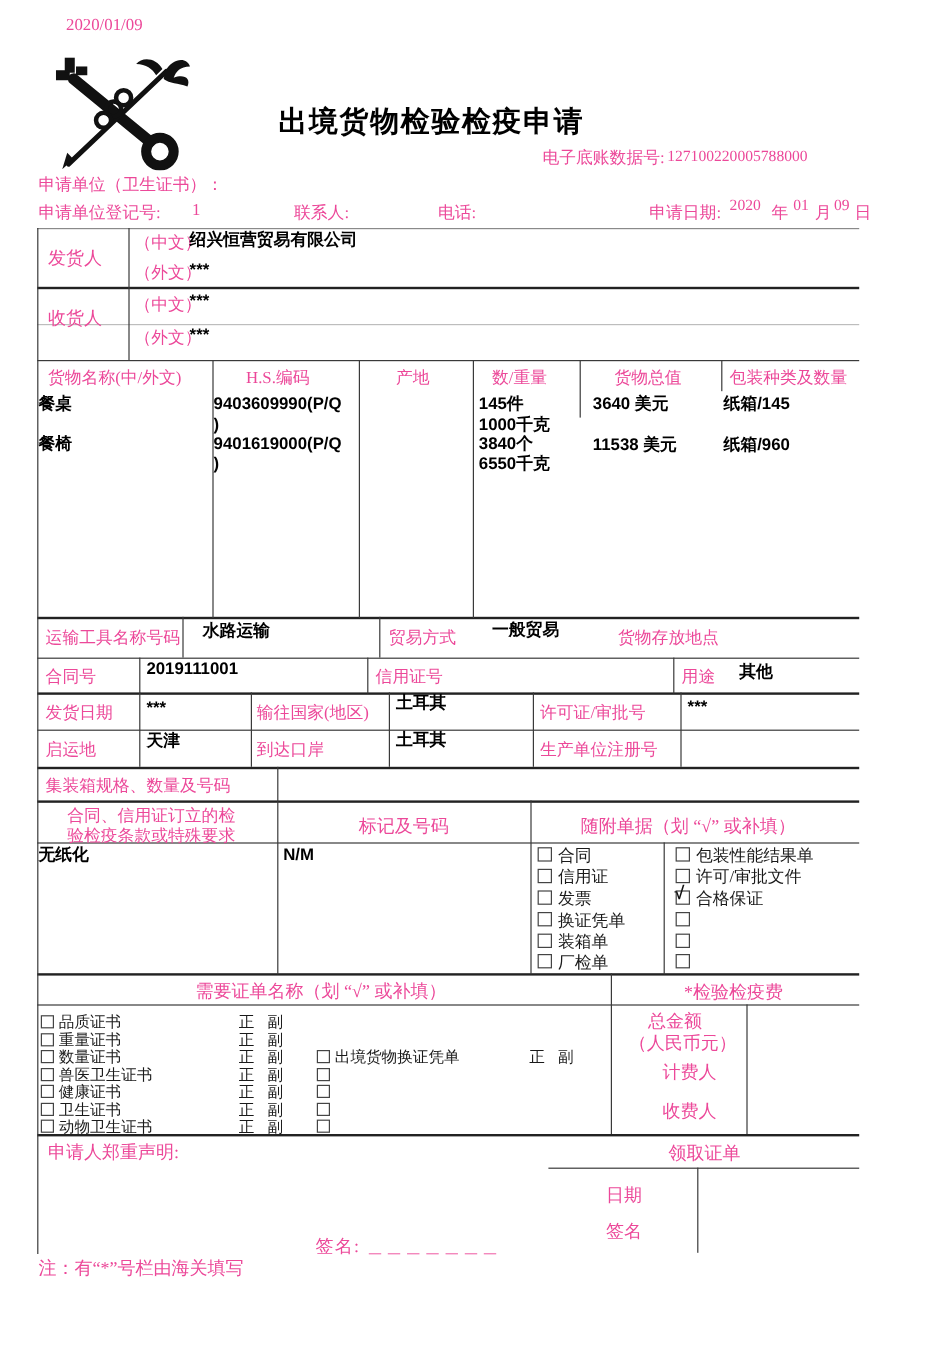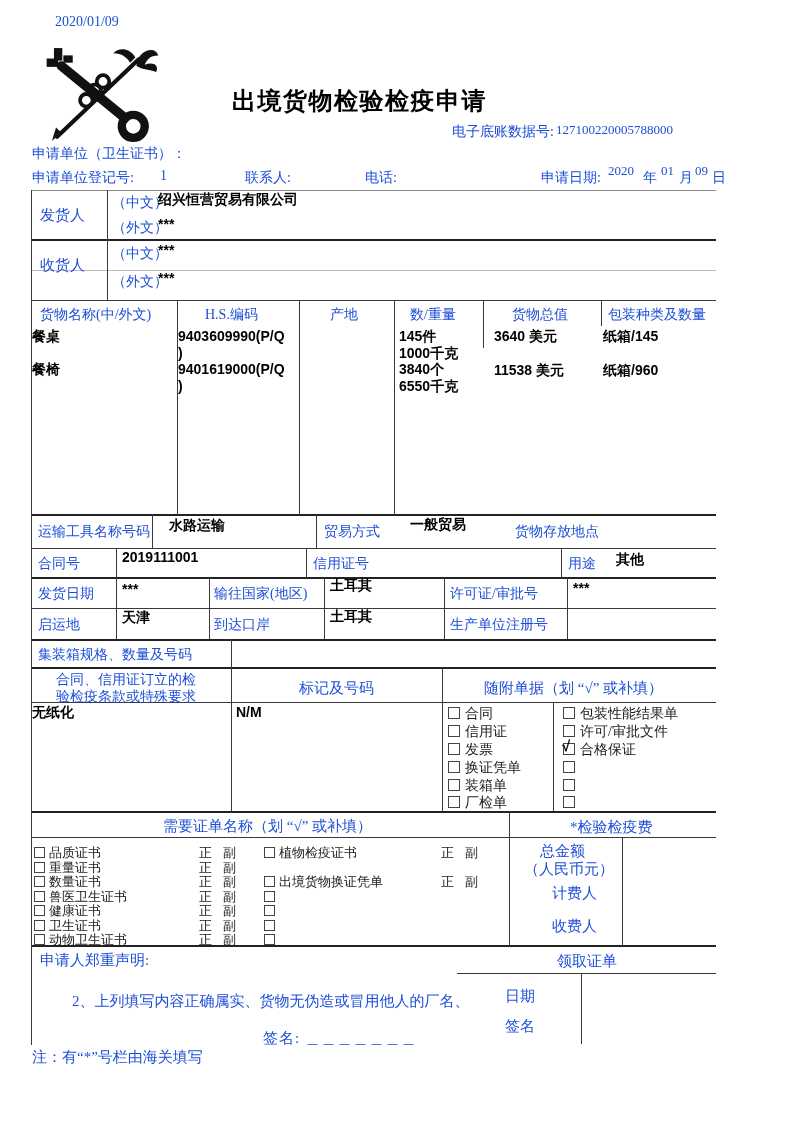--- a/index.html
+++ b/index.html
@@ -1,19 +1,19 @@
 <!DOCTYPE html>
 <html><head>
 <meta charset="utf-8">
 <style>
   * { margin:0; padding:0; box-sizing:border-box; }
   html,body { background:#fff; }
   .page { position:relative; width:793px; height:1122px; background:#fff; overflow:hidden; color:#1a1a1a; }
   .abs { position:absolute; white-space:nowrap; }
-  .lbl { font:14px "Liberation Serif", serif; color:#1d4ed8; }
+  .lbl { font:14px "Liberation Serif", serif; color:#ec4899; }
   .v   { font:bold 14px "Liberation Sans", sans-serif; color:#000; }
   .s13 { font-size:13px; }
   .s15 { font-size:15px; }
   .title { font:bold 24px "Liberation Sans", sans-serif; letter-spacing:2px; color:#000; }
   .hl { position:absolute; height:1px; background:#3a3a3a; }
   .hl.t { height:2px; background:#222; }
   .hl.light { background:#bdbdbd; }
   .hl.faint { background:#8a8a8a; }
   .vl { position:absolute; width:1px; background:#3a3a3a; }
   .cb { display:inline-block; width:12px; height:12px; border:1.4px solid #444; background:#fff; vertical-align:middle; margin-right:5px; position:relative; top:-1px; }
@@ -197,34 +197,32 @@
 <span class="abs lbl s15" style="left:570px;top:818px">*检验检疫费</span>
 
 <div class="abs row" style="left:34px;top:843px"><span class="cb small"></span><span class="cl w150">品质证书</span><span class="zf">正</span><span class="zf">副</span></div>
 <div class="abs row" style="left:34px;top:858px"><span class="cb small"></span><span class="cl w150">重量证书</span><span class="zf">正</span><span class="zf">副</span></div>
 <div class="abs row" style="left:34px;top:872px"><span class="cb small"></span><span class="cl w150">数量证书</span><span class="zf">正</span><span class="zf">副</span></div>
 <div class="abs row" style="left:34px;top:887px"><span class="cb small"></span><span class="cl w150">兽医卫生证书</span><span class="zf">正</span><span class="zf">副</span></div>
 <div class="abs row" style="left:34px;top:901px"><span class="cb small"></span><span class="cl w150">健康证书</span><span class="zf">正</span><span class="zf">副</span></div>
 <div class="abs row" style="left:34px;top:916px"><span class="cb small"></span><span class="cl w150">卫生证书</span><span class="zf">正</span><span class="zf">副</span></div>
 <div class="abs row" style="left:34px;top:930px"><span class="cb small"></span><span class="cl w150">动物卫生证书</span><span class="zf">正</span><span class="zf">副</span></div>
 
-<div class="abs row" style="left:264px;top:843px"><span class="cb small"></span><span class="cl w162">植物检疫证书</span><span class="zf">正</span><span class="zf">副</span></div>
 <div class="abs row" style="left:264px;top:872px"><span class="cb small"></span><span class="cl w162">出境货物换证凭单</span><span class="zf">正</span><span class="zf">副</span></div>
 <div class="abs row" style="left:264px;top:887px"><span class="cb small"></span></div>
 <div class="abs row" style="left:264px;top:901px"><span class="cb small"></span></div>
 <div class="abs row" style="left:264px;top:916px"><span class="cb small"></span></div>
 <div class="abs row" style="left:264px;top:930px"><span class="cb small"></span></div>
 
 <span class="abs lbl s15" style="left:540px;top:842px">总金额</span>
 <span class="abs lbl s15" style="left:524px;top:860px">（人民币元）</span>
 <span class="abs lbl s15" style="left:552px;top:884px">计费人</span>
 <span class="abs lbl s15" style="left:552px;top:917px">收费人</span>
 
 <span class="abs lbl s15" style="left:40px;top:951px">申请人郑重声明:</span>
-<span class="abs lbl s15" style="left:72px;top:992px">2、上列填写内容正确属实、货物无伪造或冒用他人的厂名、</span>
 <span class="abs lbl s15 uscore" style="left:263px;top:1029px">签名: ＿＿＿＿＿＿＿</span>
 
 <span class="abs lbl s15" style="left:557px;top:952px">领取证单</span>
 <span class="abs lbl s15" style="left:505px;top:987px">日期</span>
 <span class="abs lbl s15" style="left:505px;top:1017px">签名</span>
 
 <span class="abs lbl s15" style="left:32px;top:1048px">注：有“*”号栏由海关填写</span>
 
 </div>
 

